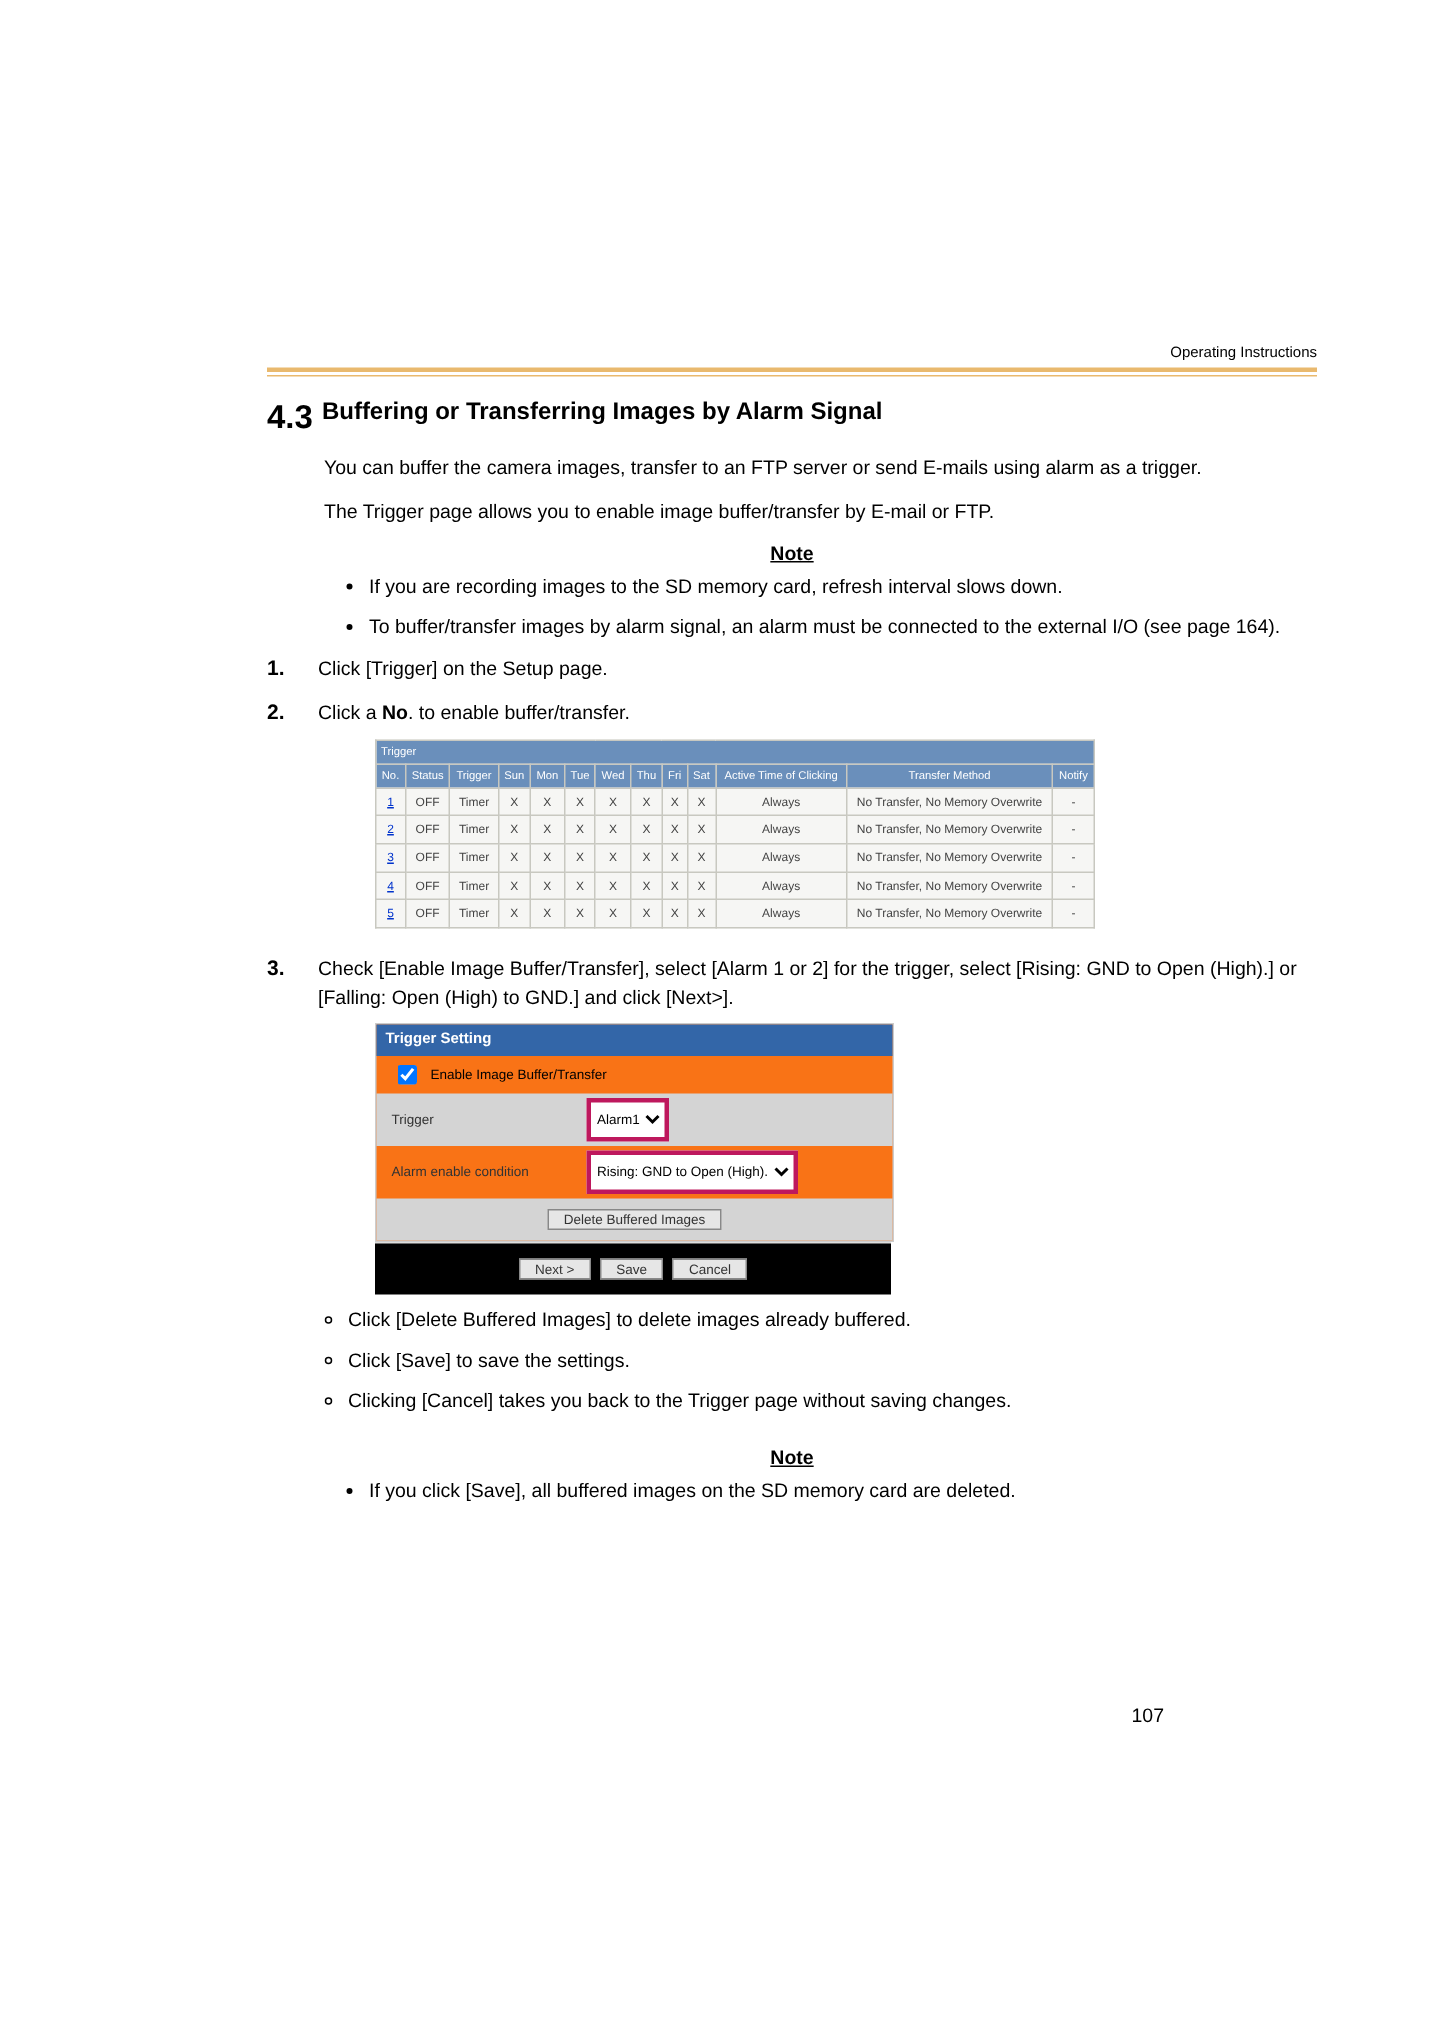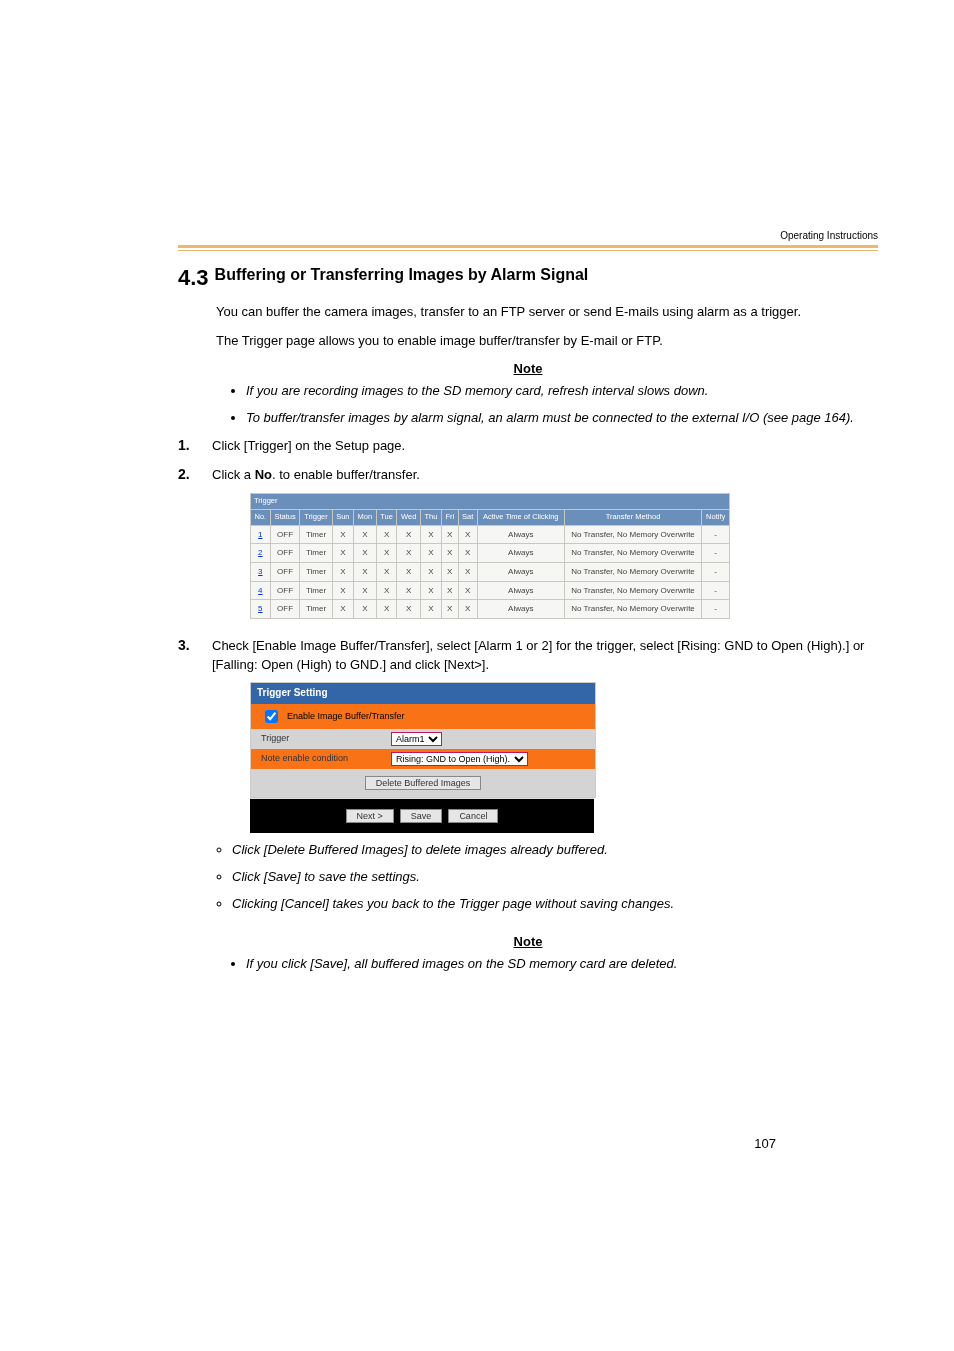--- a/index.html
+++ b/index.html
@@ -54,21 +54,21 @@
     text-decoration: underline;
     margin: 6px 0 6px 0;
     text-align: center;
   }
   ul.bul {
     margin: 0 0 10px 48px;
     padding: 0 0 0 20px;
     font-size: 13px;
     line-height: 1.45;
   }
-  ul.bul > li { margin-bottom: 8px; font-style: italic; }
+  ul.bul > li { margin-bottom: 8px; }
   ol.steps {
     list-style: none;
     margin: 0;
     padding: 0;
     font-size: 13px;
   }
   ol.steps > li {
     display: flex;
     gap: 16px;
     margin-bottom: 10px;
@@ -133,22 +133,22 @@
   }
   .setting-row {
     padding: 3px 10px;
     display: flex;
     align-items: center;
   }
   .setting-row.head { background: #d4d4d4; }
   .setting-row .lab { width: 130px; color: #333; }
   .setting-row select {
     font-size: 9px;
-    height: 14px;
-    border: 1px solid #be185d;
+    height: 29px;
+    border: 3px solid #be185d;
     background: #fff;
   }
   .checkbox-cell {
     display: inline-flex;
     align-items: center;
     gap: 6px;
   }
   .btn {
     font-size: 9px;
     padding: 1px 10px;
@@ -323,21 +323,21 @@
                 <span>Enable Image Buffer/Transfer</span>
               </span>
             </div>
             <div class="setting-row head">
               <span class="lab">Trigger</span>
               <select>
                 <option>Alarm1</option>
               </select>
             </div>
             <div class="setting-row">
-              <span class="lab">Note enable condition</span>
+              <span class="lab">Alarm enable condition</span>
               <select>
                 <option>Rising: GND to Open (High).</option>
               </select>
             </div>
             <div class="setting-row head" style="justify-content:center;">
               <button class="btn">Delete Buffered Images</button>
             </div>
           </div>
           <div class="btn-row" style="width:344px;">
             <button class="btn">Next &gt;</button>

